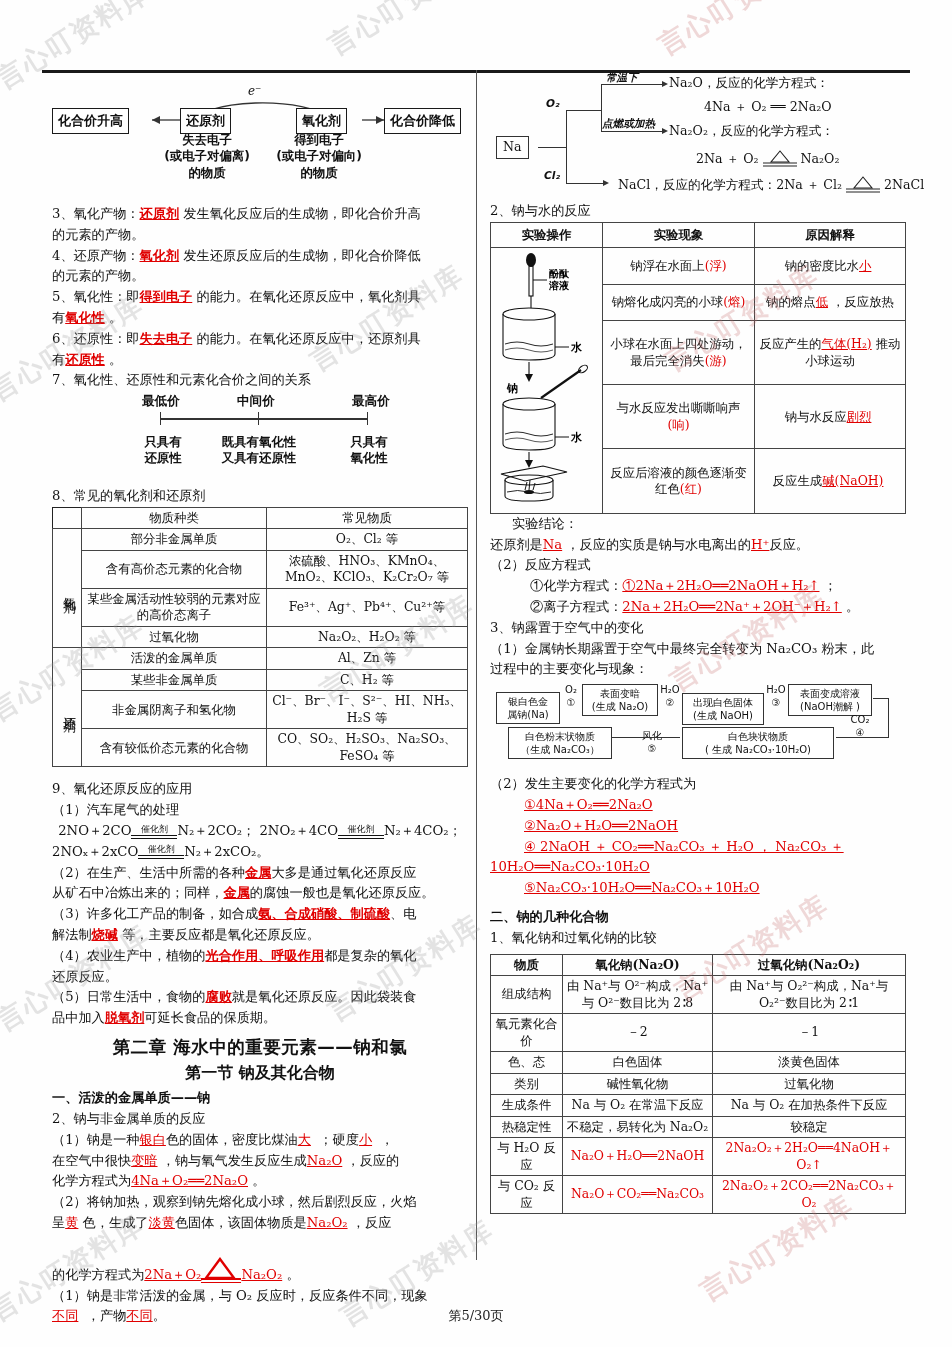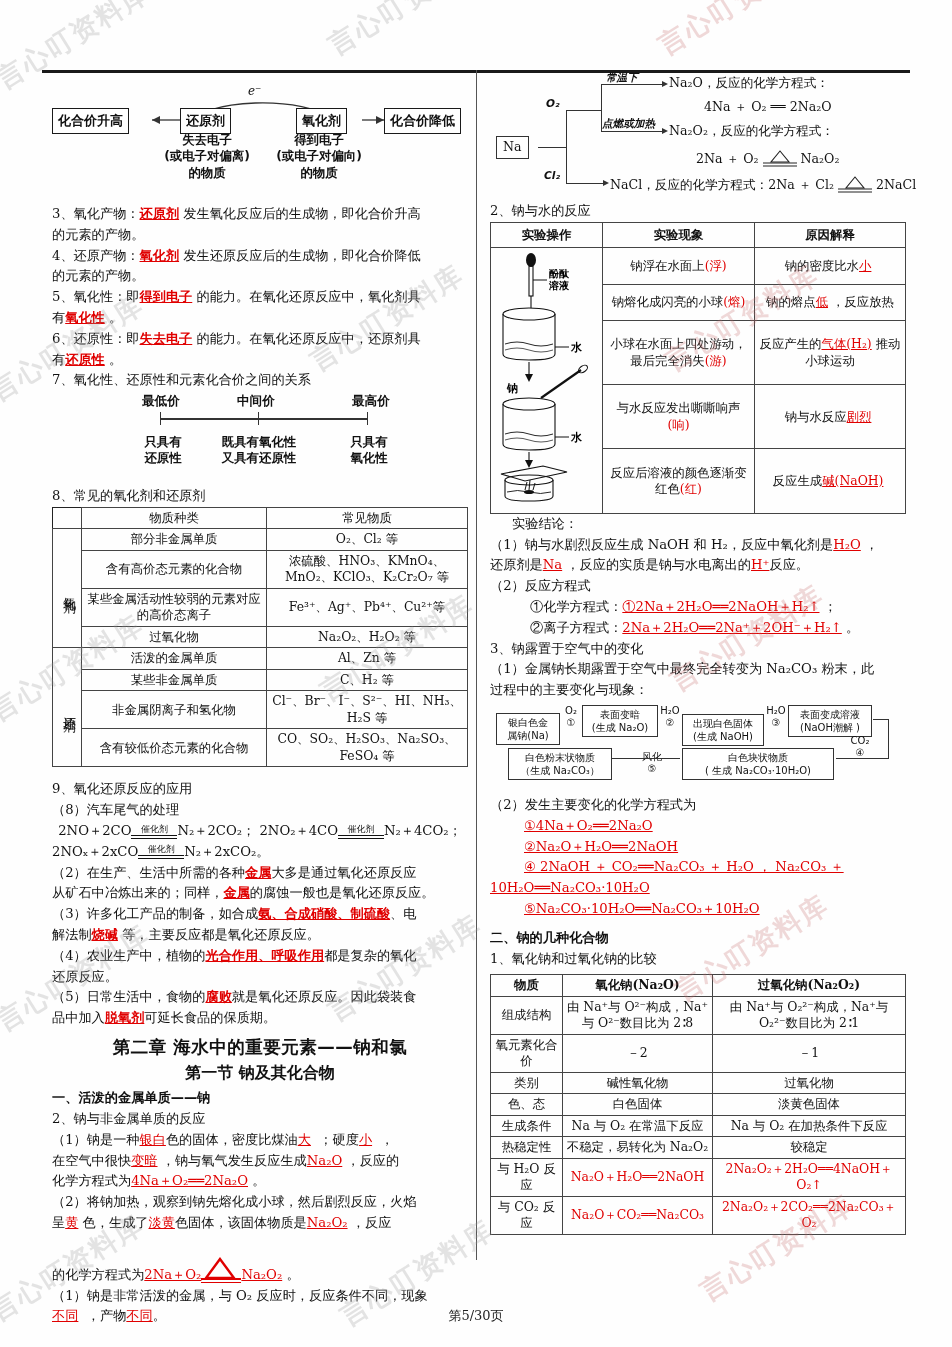--- a/index.html
+++ b/index.html
@@ -271,21 +271,21 @@
             <td>Cl⁻、Br⁻、I⁻、S²⁻、HI、NH₃、H₂S 等</td>
           </tr>
           <tr>
             <td>含有较低价态元素的化合物</td>
             <td>CO、SO₂、H₂SO₃、Na₂SO₃、FeSO₄ 等</td>
           </tr>
         </tbody>
     </table>
 
     <p style="margin-top:12px;">9、氧化还原反应的应用</p>
-    <p>（8）汽车尾气的处理</p>
+    <p>（1）汽车尾气的处理</p>
     <p style="text-align:center;" class="eqline">
       <span>2NO＋2CO</span><span class="cat"><span class="c-top">催化剂</span><span class="c-bar"></span></span><span>N₂＋2CO₂；</span>
       <span>2NO₂＋4CO</span><span class="cat"><span class="c-top">催化剂</span><span class="c-bar"></span></span><span>N₂＋4CO₂；</span>
     </p>
     <p class="eqline"><span>2NOₓ＋2xCO</span><span class="cat"><span class="c-top">催化剂</span><span class="c-bar"></span></span><span>N₂＋2xCO₂。</span></p>
 
     <p><span>（2）在生产、生活中所需的各种</span><span class="rbu">金属</span><span>大多是通过氧化还原反应</span></p>
     <p><span>从矿石中冶炼出来的；同样，</span><span class="rbu">金属</span><span>的腐蚀一般也是氧化还原反应。</span></p>
     <p><span>（3）许多化工产品的制备，如合成</span><span class="rbu">氨、合成硝酸、制硫酸</span><span>、电</span></p>
     <p><span>解法制</span><span class="rbu">烧碱</span> <span>等，主要反应都是氧化还原反应。</span></p>
@@ -345,21 +345,21 @@
       <div class="nt" style="left:179px; top:46px;">Na₂O₂，反应的化学方程式：</div>
       <div class="nt eqline" style="left:206px; top:74px;">
         <span>2Na ＋ O₂</span>
         <span class="tri-eq" style="width:34px;"><svg width="34" height="20" style="position:absolute;left:0;top:-11px;">
               <polygon points="17,2 8,13 26,13" fill="none" stroke="#222" stroke-width="1.1"></polygon>
               <line x1="0" y1="14" x2="34" y2="14" stroke="#222" stroke-width="1.1"></line>
               <line x1="0" y1="17" x2="34" y2="17" stroke="#222" stroke-width="1.1"></line>
             </svg></span>
         <span>Na₂O₂</span>
       </div>
-      <div class="nt eqline" style="left:120px; top:100px;">
+      <div class="nt eqline" style="left:128px; top:100px;">
         <span>NaCl，反应的化学方程式：2Na ＋ Cl₂</span>
         <span class="tri-eq" style="width:34px;"><svg width="34" height="20" style="position:absolute;left:0;top:-11px;">
               <polygon points="17,2 8,13 26,13" fill="none" stroke="#222" stroke-width="1.1"></polygon>
               <line x1="0" y1="14" x2="34" y2="14" stroke="#222" stroke-width="1.1"></line>
               <line x1="0" y1="17" x2="34" y2="17" stroke="#222" stroke-width="1.1"></line>
             </svg></span>
         <span>2NaCl</span>
       </div>
     </div>
 
@@ -424,21 +424,20 @@
             <td>钠与水反应<span class="ru">剧烈</span>&nbsp;</td>
           </tr>
           <tr>
             <td>反应后溶液的颜色逐渐变红色<span class="r">(红)</span></td>
             <td>反应生成<span class="ru">碱(NaOH)</span>&nbsp;</td>
           </tr>
         </tbody>
     </table>
 
     <p style="padding-left:22px;">实验结论：</p>
-    <p><span>（1）钠与水剧烈反应生成 NaOH 和 H₂，反应中氧化剂是</span><span class="ru">H₂O</span>&nbsp;<span>，</span></p>
     <p><span>还原剂是</span><span class="ru">Na</span>&nbsp;<span>，反应的实质是钠与水电离出的</span><span class="ru">H⁺</span><span>反应。</span></p>
     <p>（2）反应方程式</p>
     <p style="padding-left:40px;"><span>①化学方程式：</span><span class="ru eqline">①2Na＋2H₂O══2NaOH＋H₂↑</span>&nbsp;<span>；</span></p>
     <p style="padding-left:40px;"><span>②离子方程式：</span><span class="ru eqline">2Na＋2H₂O══2Na⁺＋2OH⁻＋H₂↑</span>&nbsp;<span>。</span></p>
     <p>3、钠露置于空气中的变化</p>
     <p>（1）金属钠长期露置于空气中最终完全转变为 Na₂CO₃ 粉末，此</p>
     <p>过程中的主要变化与现象：</p>
 
     <div class="flow">
       <div class="fb" style="left:6px; top:2px; width:64px;margin-top:8px;">
@@ -514,28 +513,28 @@
             <td>组成结构</td>
             <td>由 Na⁺与 O²⁻构成，Na⁺与 O²⁻数目比为 2∶8</td>
             <td>由 Na⁺与 O₂²⁻构成，Na⁺与 O₂²⁻数目比为 2∶1</td>
           </tr>
           <tr>
             <td>氧元素化合价</td>
             <td>－2</td>
             <td>－1</td>
           </tr>
           <tr>
+            <td>色、态</td>
+            <td>白色固体</td>
+            <td>淡黄色固体</td>
+          </tr>
+          <tr>
             <td>类别</td>
             <td>碱性氧化物</td>
             <td>过氧化物</td>
-          </tr>
-          <tr>
-            <td>色、态</td>
-            <td>白色固体</td>
-            <td>淡黄色固体</td>
           </tr>
           <tr>
             <td>生成条件</td>
             <td>Na 与 O₂ 在常温下反应</td>
             <td>Na 与 O₂ 在加热条件下反应</td>
           </tr>
           <tr>
             <td>热稳定性</td>
             <td>不稳定，易转化为 Na₂O₂</td>
             <td>较稳定</td>

